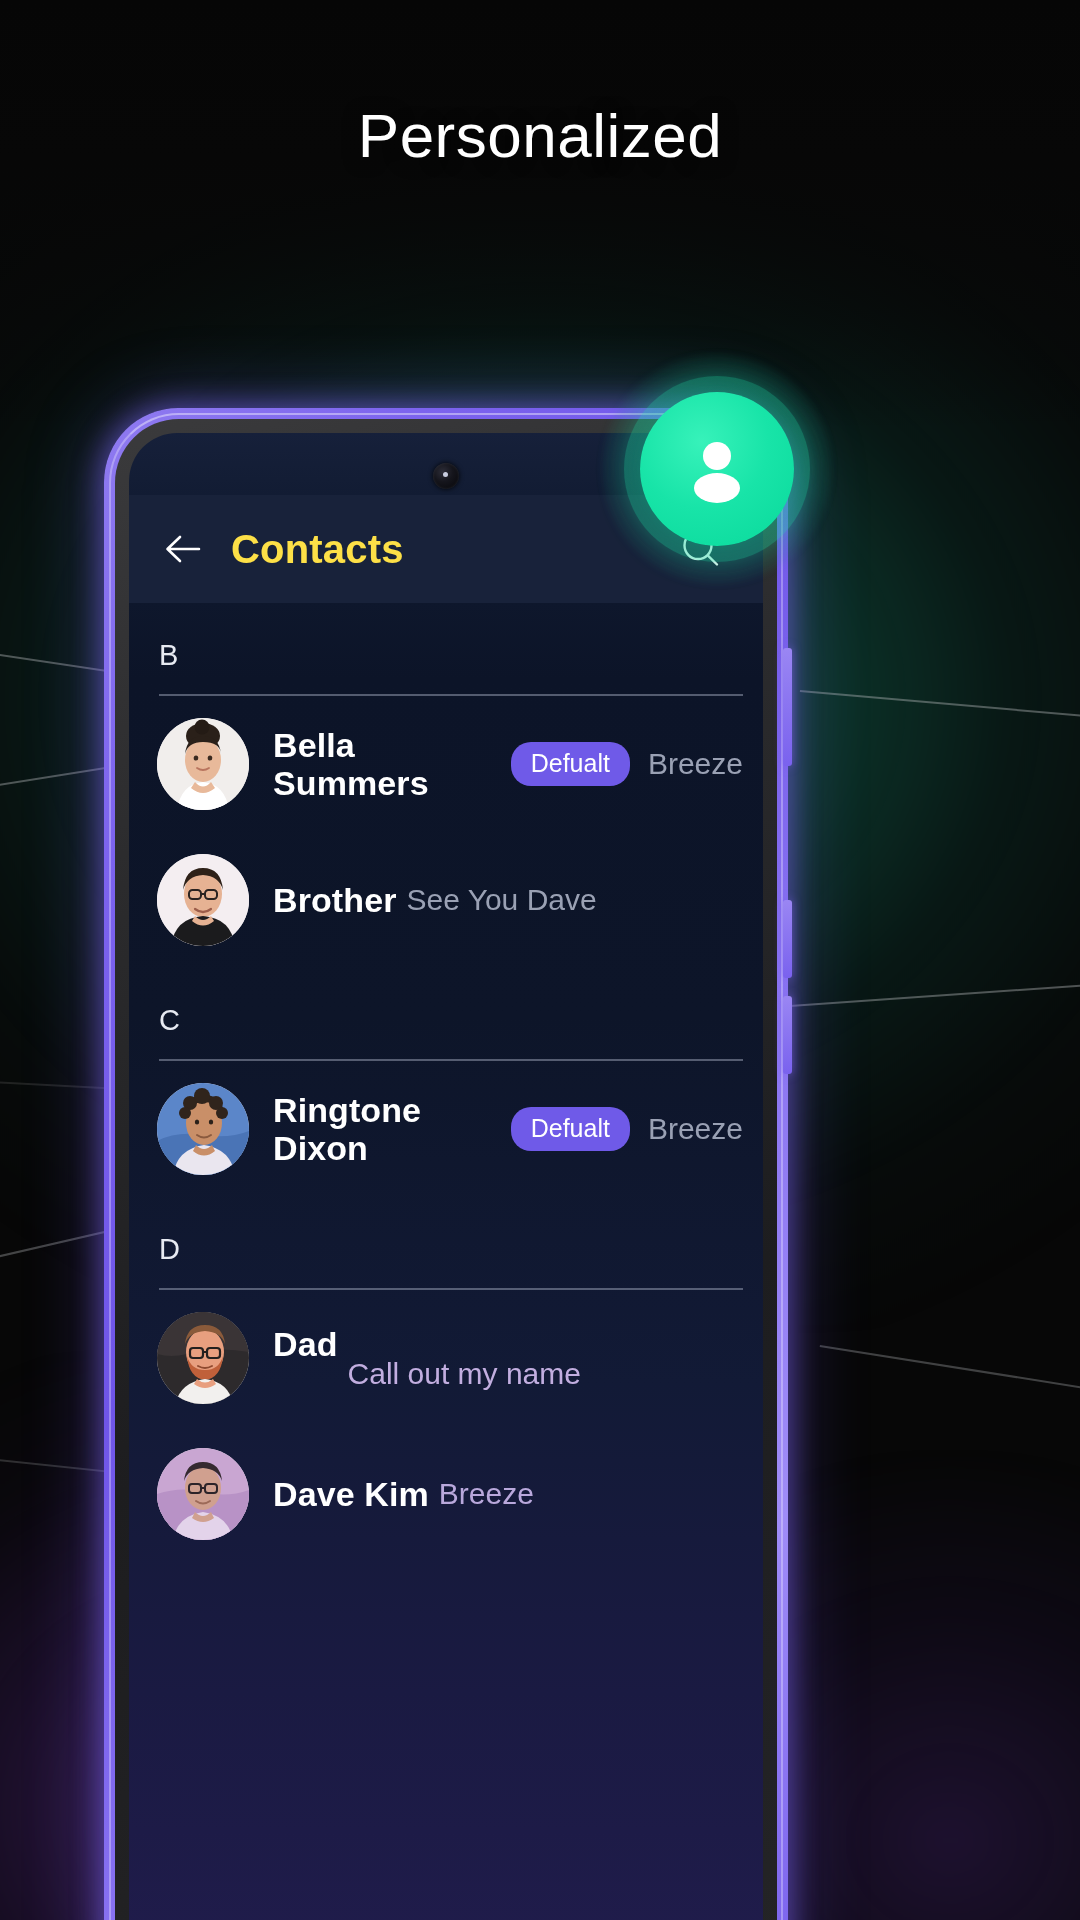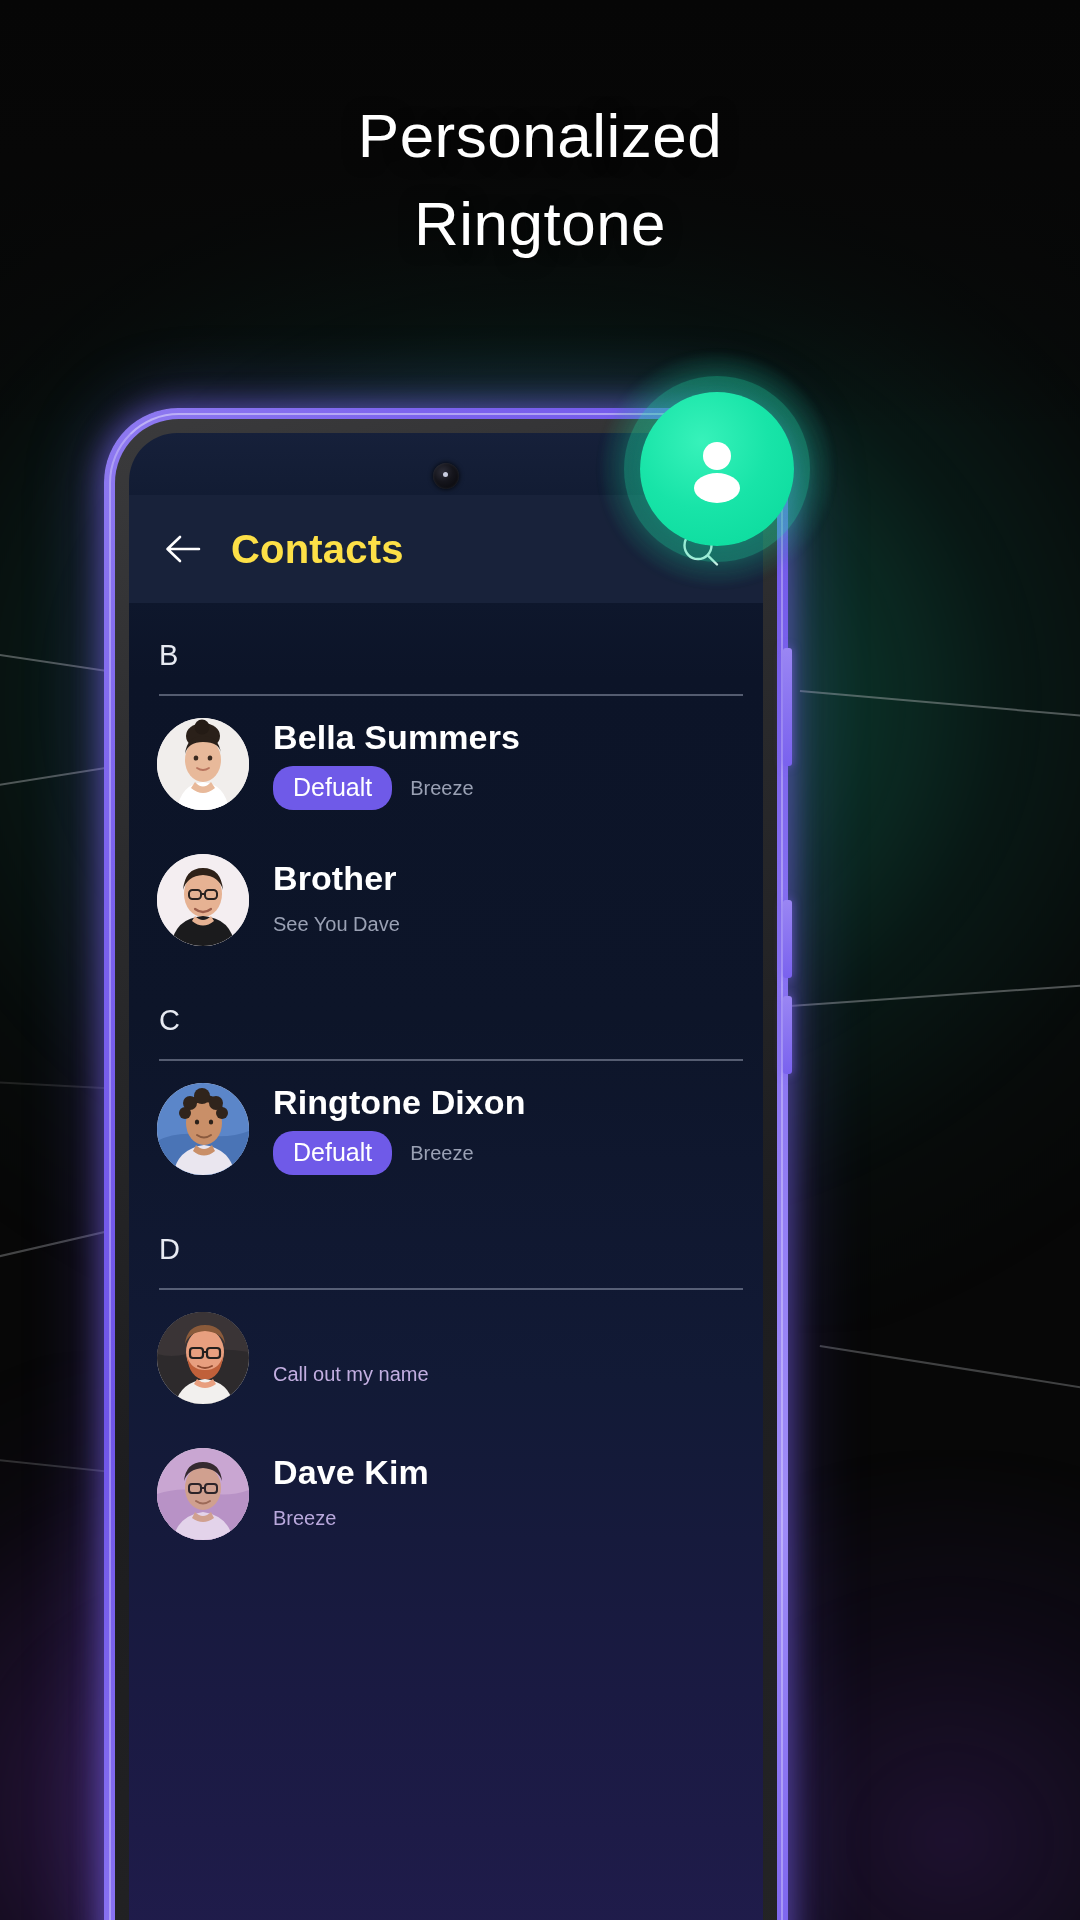--- a/index.html
+++ b/index.html
@@ -206,41 +206,41 @@
   .avatar {
     width:92px; height:92px;
     border-radius:50%;
     flex:0 0 auto;
     overflow:hidden;
     position:relative;
     background:#e8e6ea;
   }
   .avatar svg { display:block; width:100%; height:100%; }
 
-  .contact-text { display:flex; flex-direction:column; gap:10px; min-width:0; }
+  .contact-text { display:flex; flex-direction:row; gap:10px; min-width:0; }
   .contact-name {
     font-size:34px;
     font-weight:700;
     color:#ffffff;
     letter-spacing:.1px;
     line-height:38px;
   }
   .meta-row { display:flex; align-items:center; gap:18px; }
   .badge {
     background:#6f5ae8;
     color:#ffffff;
     font-size:25px;
     font-weight:400;
     border-radius:20px;
     padding:7px 20px 9px;
     line-height:28px;
     white-space:nowrap;
   }
   .ringtone {
-    font-size:20px;
+    font-size:30px;
     color:#9aa1b4;
     line-height:34px;
     white-space:nowrap;
   }
   .ringtone.tint { color:#c2aee0;margin-top:32px; }
   .ringtone.tint2 { color:#b9a8dc; }
 
   
   .fab-wrap {
     position:absolute;
@@ -292,21 +292,20 @@
   <div class="deco-line dl3"></div>
   <div class="deco-line dl4"></div>
   <div class="deco-line dl5"></div>
   <div class="deco-line dl6"></div>
   <div class="deco-line dl7"></div>
   <div class="deco-line dl8"></div>
 </div>
 
 <div class="headline">
   <span>Personalized</span>
-  <span>Ringtone</span>
 </div>
 
 <div class="phone-wrap">
   <div class="phone-frame"></div>
   <div class="phone-bezel"></div>
   <div class="side-btn sb1"></div>
   <div class="side-btn sb2"></div>
   <div class="side-btn sb3"></div>
 
   <div class="screen">
@@ -427,20 +426,21 @@
               <path d="M30 44 Q32 66 48 68 Q64 66 66 44 Q62 58 48 58 Q34 58 30 44Z" fill="#c0603a"></path>
               <rect x="33" y="36" width="13" height="10" rx="3" fill="none" stroke="#24201e" stroke-width="2.2"></rect>
               <rect x="50" y="36" width="13" height="10" rx="3" fill="none" stroke="#24201e" stroke-width="2.2"></rect>
               <path d="M46 40 H50" stroke="#24201e" stroke-width="2.2"></path>
               <path d="M41 54 Q48 58 55 54" stroke="#8f4a30" stroke-width="2" fill="none" stroke-linecap="round"></path>
               <path d="M18 92 Q24 70 48 67 Q72 70 76 92 Z" fill="#f2f0ee"></path>
               <path d="M40 67 Q48 74 56 67 L59 72 Q48 80 37 72 Z" fill="#e89f7f"></path>
             </svg>
           </div>
           <div class="contact-text">
+            <div class="contact-name">Dad</div>
             <div class="meta-row">
               <span class="ringtone tint">Call out my name</span>
             </div>
           </div>
         </div>
 
         <div class="contact-row">
           <div class="avatar">
             <svg viewBox="0 0 92 92">
               <rect width="92" height="92" fill="#c9a6d2"></rect>

